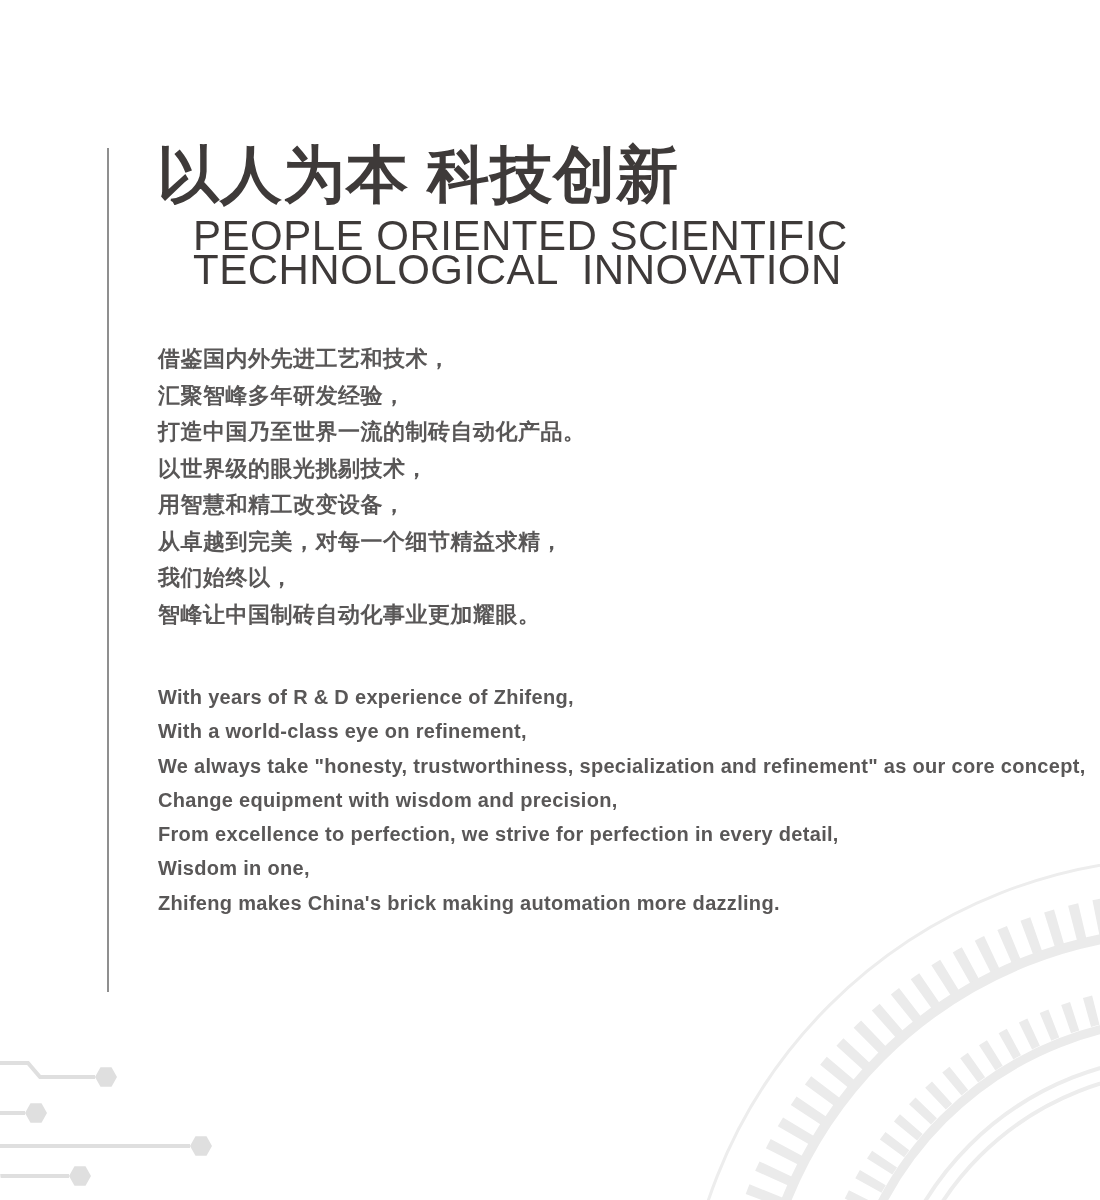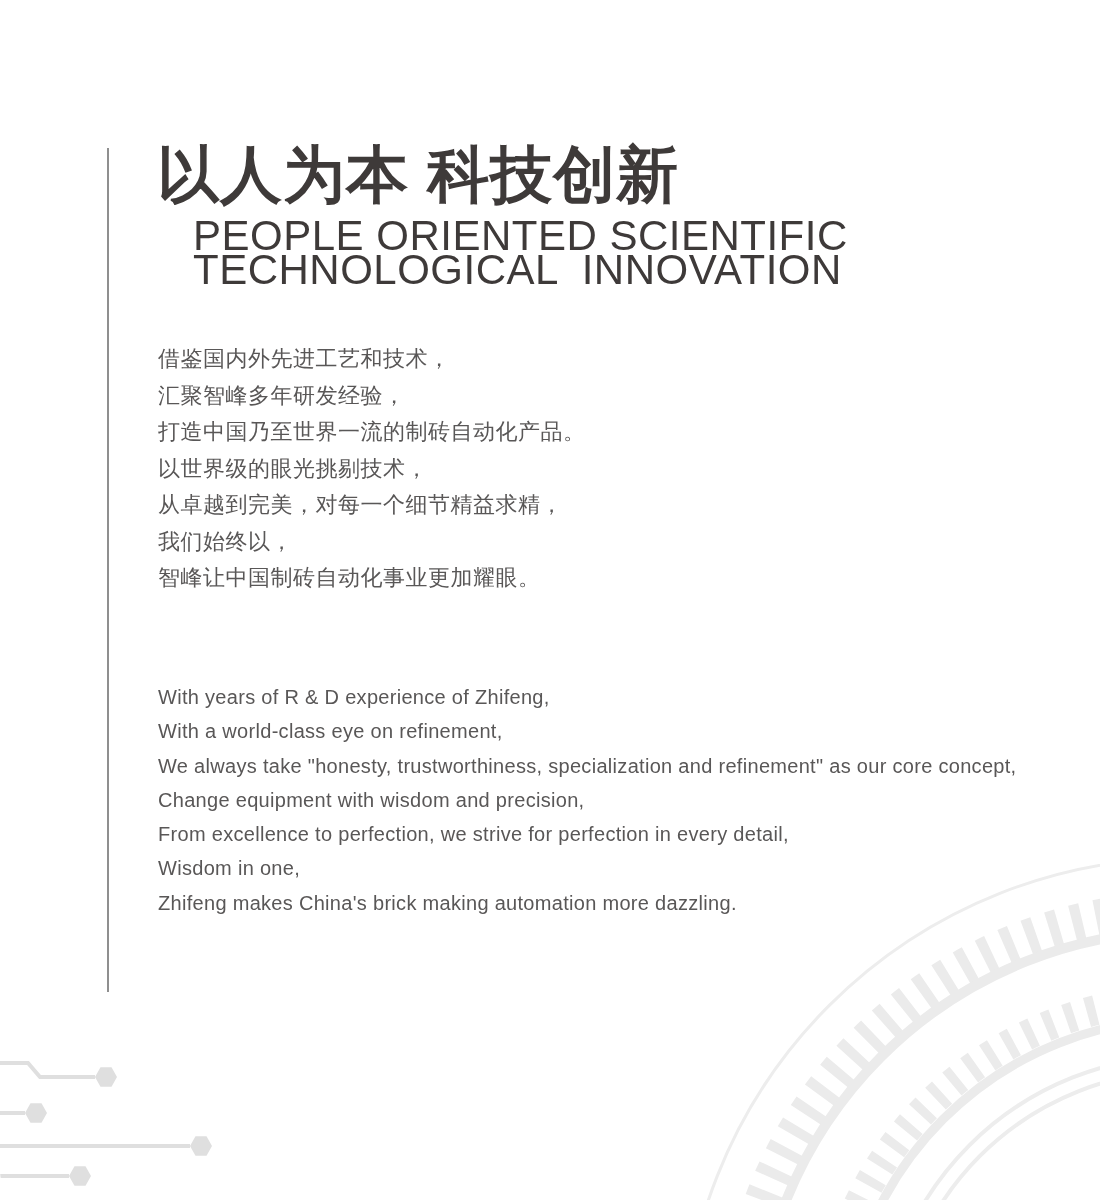--- a/index.html
+++ b/index.html
@@ -55,21 +55,21 @@
     color:var(--body-color);
     letter-spacing:0.5px;
   }
   .para-en{
     position:absolute;
     left:158px;top:680px;
     font-size:20px;line-height:34.3px;
     color:var(--body-color);
     letter-spacing:0.3px;
   }
-  .para-cn > div,.para-en > div{white-space:pre;}
+  .para-cn > div,.para-en > div{white-space:pre;font-weight:bold;}
 </style>
 </head>
 <body>
 
 <div class="page">
 
   <svg class="decor gear-decor" width="460" height="380" viewBox="640 820 460 380" aria-hidden="true">
     <g fill="none">
       <circle cx="1185" cy="1361" r="503" stroke="var(--decor-thin)" stroke-width="3"></circle>
       <circle cx="1185" cy="1361" r="452" stroke="var(--decor-color)" stroke-width="36" stroke-dasharray="10 14"></circle>
@@ -104,20 +104,21 @@
   <div class="heading-en">
       <div>PEOPLE ORIENTED SCIENTIFIC</div>
       <div>TECHNOLOGICAL  INNOVATION</div>
     </div>
 
   <div class="para-cn">
       <div>借鉴国内外先进工艺和技术，</div>
       <div>汇聚智峰多年研发经验，</div>
       <div>打造中国乃至世界一流的制砖自动化产品。</div>
       <div>以世界级的眼光挑剔技术，</div>
+      <div>用智慧和精工改变设备，</div>
       <div>从卓越到完美，对每一个细节精益求精，</div>
       <div>我们始终以，</div>
       <div>智峰让中国制砖自动化事业更加耀眼。</div>
     </div>
 
   <div class="para-en">
       <div>With years of R &amp; D experience of Zhifeng,</div>
       <div>With a world-class eye on refinement,</div>
       <div>We always take "honesty, trustworthiness, specialization and refinement" as our core concept,</div>
       <div>Change equipment with wisdom and precision,</div>

